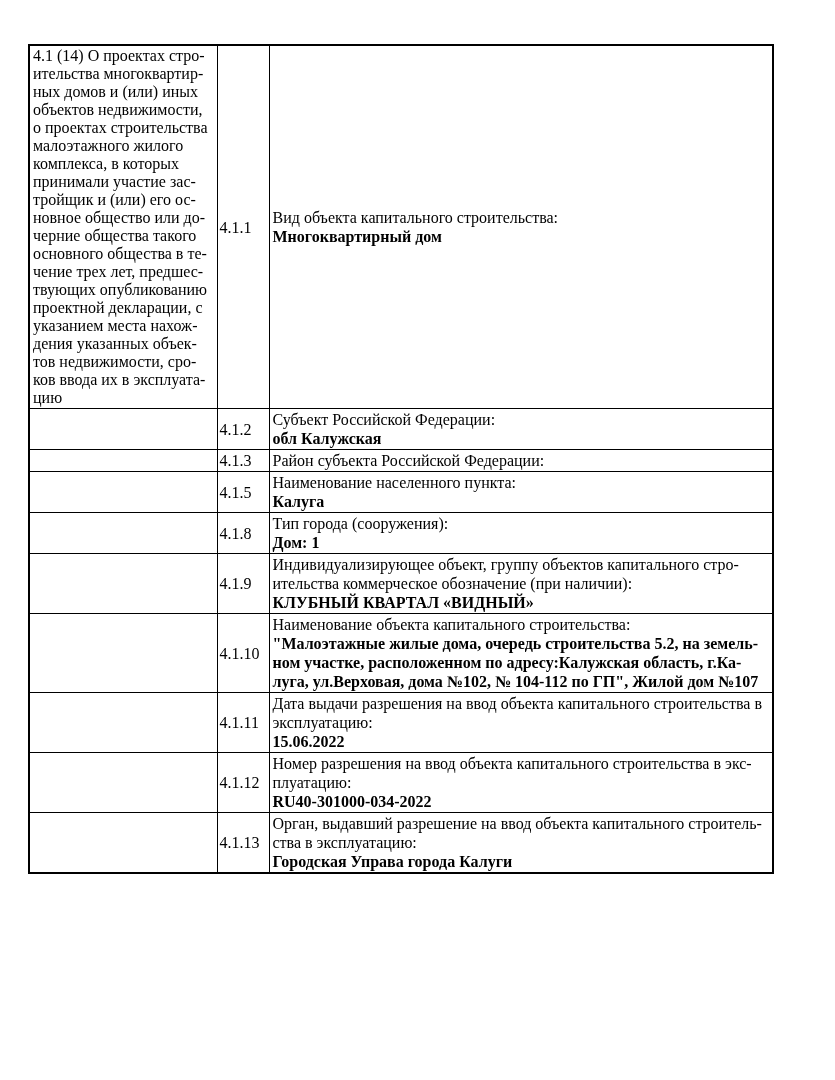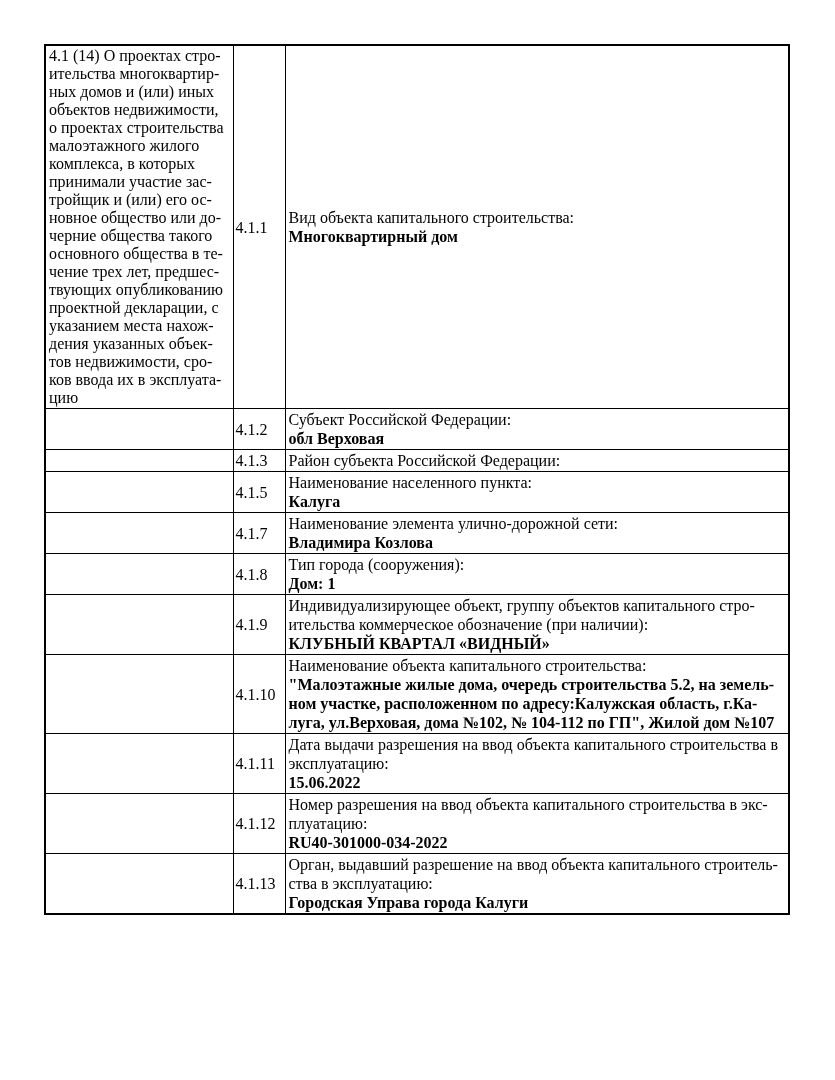--- a/index.html
+++ b/index.html
@@ -4,21 +4,21 @@
 <style>
   * { box-sizing: border-box; }
   html, body { margin: 0; padding: 0; }
   body {
     width: 835px; height: 1080px;
     background: #ffffff; color: #000000;
     font-family: "Liberation Serif", "DejaVu Serif", serif;
   }
   .page { position: relative; width: 835px; height: 1080px; background: #ffffff; overflow: hidden; }
   table.decl {
-    position: absolute; left: 44px; top: 44px;
+    position: absolute; left: 28px; top: 44px;
     width: 744px;
     border-collapse: collapse; table-layout: fixed;
     border: 2px solid #000;
   }
   col.c1 { width: 188px; }
   col.c2 { width: 52px; }
   col.c3 { width: 504px; }
   td { border: 1px solid #000; vertical-align: middle; padding: 1px 3px; overflow: hidden; }
   td.c-desc {
     vertical-align: top;
@@ -71,21 +71,21 @@
           <div class="lbl">Вид объекта капитального строительства:</div>
           <div class="val"><span class="vp"></span><b class="vb">Многоквартирный дом</b></div>
         </td>
       </tr>
 
       <tr>
         <td class="c-desc"></td>
         <td class="c-num">4.1.2</td>
         <td class="c-content">
           <div class="lbl">Субъект Российской Федерации:</div>
-          <div class="val"><span class="vp"></span><b class="vb">обл Верховая</b></div>
+          <div class="val"><span class="vp"></span><b class="vb">обл Калужская</b></div>
         </td>
       </tr>
 
       <tr>
         <td class="c-desc"></td>
         <td class="c-num">4.1.3</td>
         <td class="c-content">
           <div class="lbl">Район субъекта Российской Федерации:</div>
 
         </td>
@@ -95,28 +95,20 @@
       <tr>
         <td class="c-desc"></td>
         <td class="c-num">4.1.5</td>
         <td class="c-content">
           <div class="lbl">Наименование населенного пункта:</div>
           <div class="val"><span class="vp"></span><b class="vb">Калуга</b></div>
         </td>
       </tr>
 
 
-      <tr>
-        <td class="c-desc"></td>
-        <td class="c-num">4.1.7</td>
-        <td class="c-content">
-          <div class="lbl">Наименование элемента улично-дорожной сети:</div>
-          <div class="val"><span class="vp"></span><b class="vb">Владимира Козлова</b></div>
-        </td>
-      </tr>
 
       <tr>
         <td class="c-desc"></td>
         <td class="c-num">4.1.8</td>
         <td class="c-content">
           <div class="lbl">Тип города (сооружения):</div>
           <div class="val"><span class="vp">Дом: </span><b class="vb">1</b></div>
         </td>
       </tr>
 

